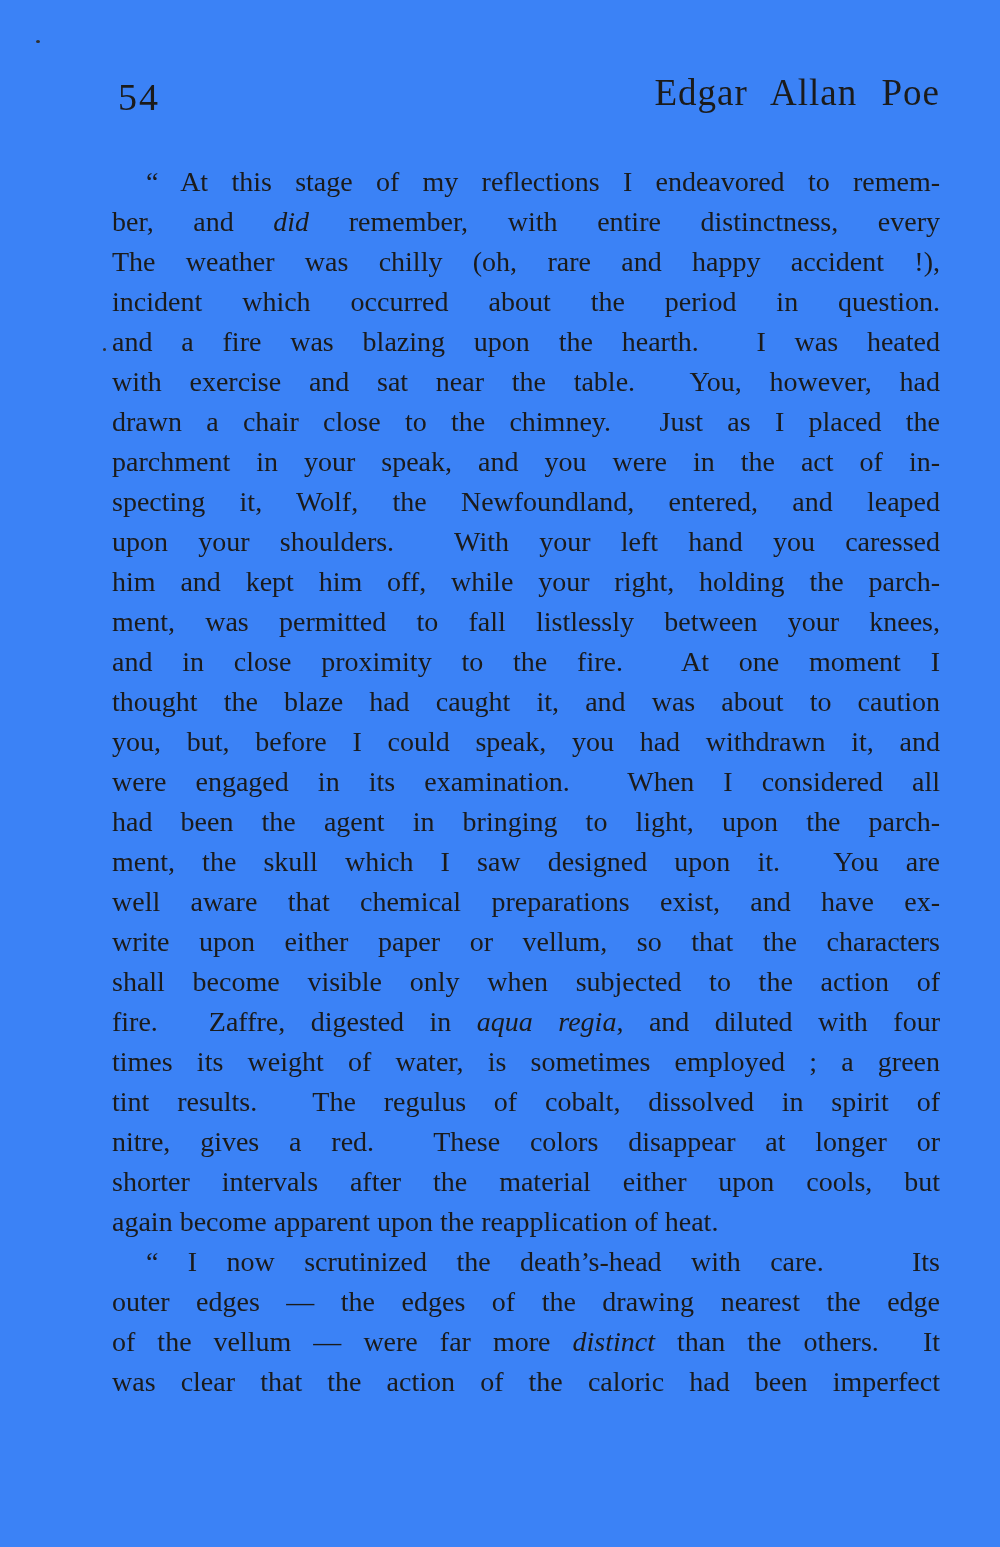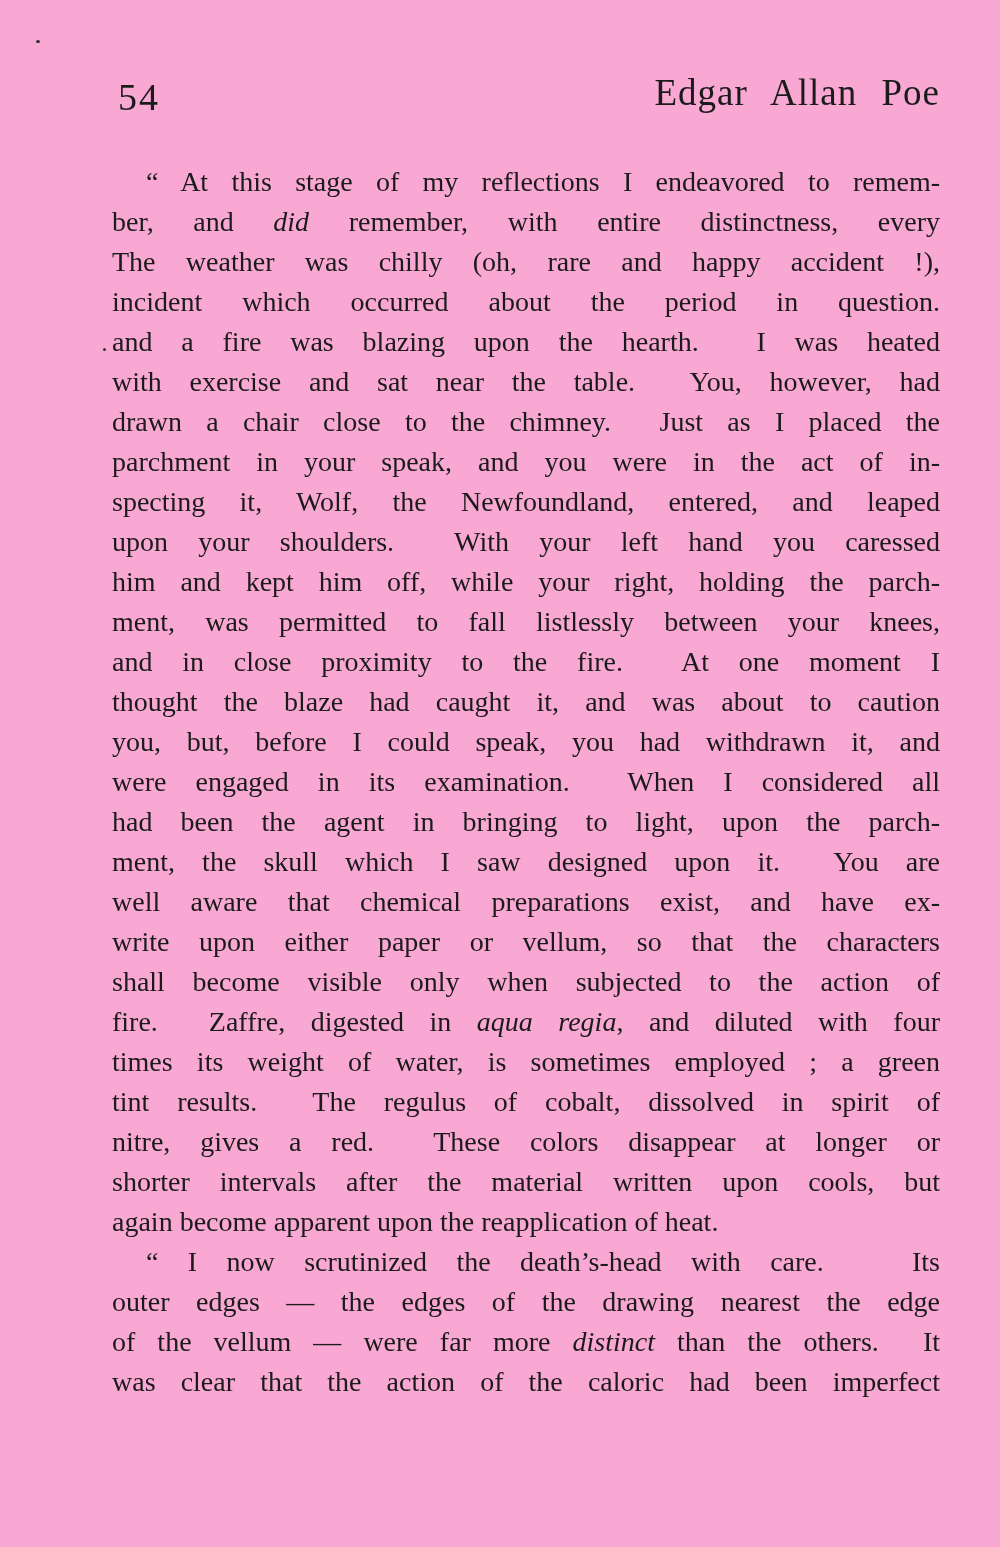--- a/index.html
+++ b/index.html
@@ -4,21 +4,21 @@
 <style>
   html, body {
     margin: 0;
     padding: 0;
     background: #ffffff;
   }
   .page {
     position: relative;
     width: 1000px;
     height: 1547px;
-    background: #f9a8d4;
+    background: #3b82f6;
     overflow: hidden;
     font-family: "Liberation Serif", "DejaVu Serif", serif;
     color: #1b1b1b;
   }
   .folio {
     position: absolute;
     left: 118px;
     top: 78px;
     font-size: 38px;
     line-height: 1;
@@ -85,21 +85,21 @@
         <div class="line">were engaged in its examination.&nbsp; When I considered all</div>
         <div class="line">had been the agent in bringing to light, upon the parch-</div>
         <div class="line">ment, the skull which I saw designed upon it.&nbsp; You are</div>
         <div class="line">well aware that chemical preparations exist, and have ex-</div>
         <div class="line">write upon either paper or vellum, so that the characters</div>
         <div class="line">shall become visible only when subjected to the action of</div>
         <div class="line">fire.&nbsp; Zaffre, digested in <i>aqua regia</i>, and diluted with four</div>
         <div class="line">times its weight of water, is sometimes employed ; a green</div>
         <div class="line">tint results.&nbsp; The regulus of cobalt, dissolved in spirit of</div>
         <div class="line">nitre, gives a red.&nbsp; These colors disappear at longer or</div>
-        <div class="line">shorter intervals after the material written upon cools, but</div>
+        <div class="line">shorter intervals after the material either upon cools, but</div>
         <div class="line last">again become apparent upon the reapplication of heat.</div>
       </div>
       <div class="paragraph">
         <div class="line indent">“ I now scrutinized the death’s-head with care.&nbsp;&nbsp; Its</div>
         <div class="line">outer edges — the edges of the drawing nearest the edge</div>
         <div class="line">of the vellum — were far more <i>distinct</i> than the others.&nbsp; It</div>
         <div class="line">was clear that the action of the caloric had been imperfect</div>
       </div>
     </div>
   <div class="speck" style="left:36px; top:40px; width:4px; height:3px;"></div>

